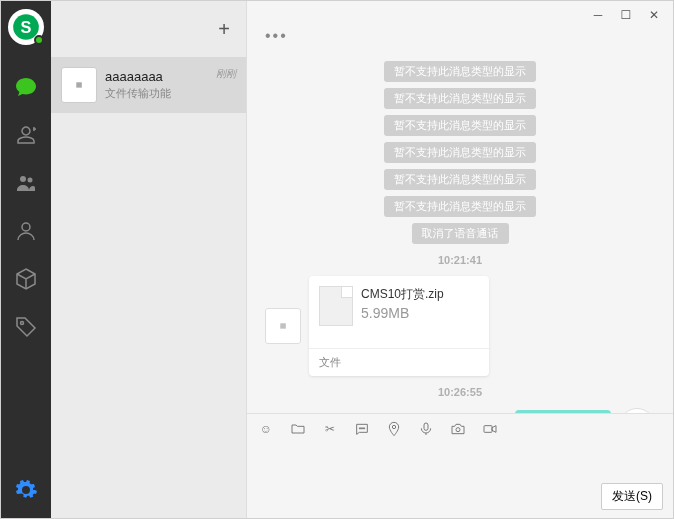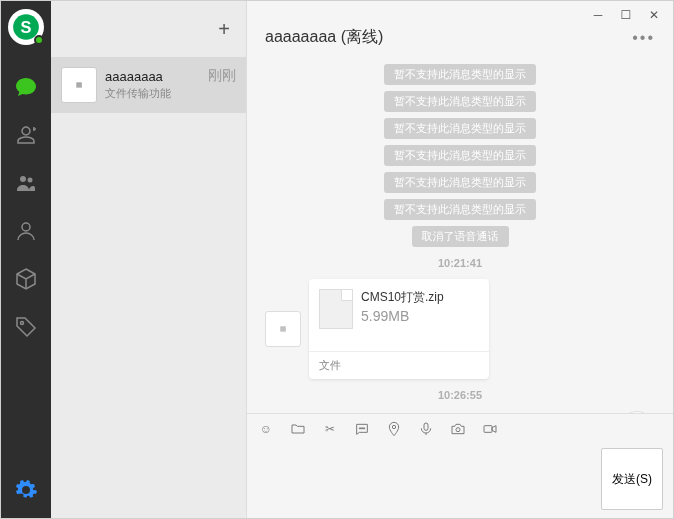--- a/index.html
+++ b/index.html
@@ -18,21 +18,21 @@
 
 
 .convlist { width: 196px; background: #ebebeb; display: flex; flex-direction: column; border-right: 1px solid #ddd; }
 .convlist-header { height: 56px; display: flex; align-items: center; justify-content: flex-end; padding: 0 10px; }
 .add-btn { width: 24px; height: 24px; display: flex; align-items: center; justify-content: center; font-size: 20px; color: #555; cursor: pointer; }
 .conv { display: flex; align-items: center; padding: 10px 10px; background: #d9d9d9; cursor: pointer; }
 .conv-avatar { width: 36px; height: 36px; background: #fff; border: 1px solid #ccc; border-radius: 3px; margin-right: 8px; display: flex; align-items: center; justify-content: center; font-size: 7px; color: #888; }
 .conv-body { flex: 1; min-width: 0; }
 .conv-name { font-size: 13px; color: #222; margin-bottom: 2px; }
 .conv-sub { font-size: 11px; color: #888; white-space: nowrap; overflow: hidden; text-overflow: ellipsis; }
-.conv-time { font-size: 14px; color: #999; align-self: flex-start; }
+.conv-time { font-size: 10px; color: #999; align-self: flex-start; font-style: italic; }
 
 
 .chat { flex: 1; display: flex; flex-direction: column; background: #f5f5f5; position: relative; }
 .title-controls { position: absolute; top: 0; right: 0; display: flex; gap: 2px; padding: 4px 6px; }
 .tc-btn { width: 26px; height: 20px; display: flex; align-items: center; justify-content: center; cursor: pointer; color: #555; }
 .chat-header { padding: 26px 18px 12px; display: flex; align-items: center; justify-content: space-between; }
 .chat-title { font-size: 16px; color: #333; }
 .chat-more { color: #888; cursor: pointer; font-size: 16px; letter-spacing: 2px; }
 
 .messages { flex: 1; overflow-y: auto; padding: 4px 18px; display: flex; flex-direction: column; gap: 6px; }
@@ -51,21 +51,21 @@
 
 .msg.right { flex-direction: row-reverse; }
 .msg.right .msg-avatar { border-radius: 50%; }
 .bubble { background: #79e0d4; color: #222; padding: 8px 12px; border-radius: 4px; font-size: 12px; position: relative; }
 .badge { background: #5fb0ff; color: #fff; font-size: 10px; padding: 2px 5px; border-radius: 2px; align-self: center; margin-left: 4px; }
 
 
 .toolbar { border-top: 1px solid #e0e0e0; padding: 6px 10px; display: flex; gap: 14px; color: #7a7a7a; }
 .toolbar .ticon { width: 18px; height: 18px; cursor: pointer; display:flex; align-items:center; justify-content:center; }
 
-.input-area { flex: 0 0 74px; padding: 4px 10px 8px; background: #f5f5f5; display: flex; flex-direction: row; }
+.input-area { flex: 0 0 74px; padding: 4px 10px 8px; background: #f5f5f5; display: flex; flex-direction: column; }
 .textarea { flex: 1; border: none; background: transparent; resize: none; outline: none; font-size: 13px; }
 .send-row { display: flex; justify-content: flex-end; }
 .send-btn { border: 1px solid #ccc; background: #fff; padding: 4px 10px; font-size: 12px; cursor: pointer; border-radius: 2px; }
 </style>
 </head>
 <body>
 
 <div class="app">
 
   <div class="nav">
@@ -134,24 +134,20 @@
   </div>
 
   <div class="chat">
     <div class="title-controls">
       <div class="tc-btn">─</div>
       <div class="tc-btn">☐</div>
       <div class="tc-btn">✕</div>
     </div>
 
     <div class="chat-header">
-      <div class="chat-title">
-        <span>aaaaaaaa</span>
-        <span>(离线)</span>
-      </div>
       <div class="chat-more">•••</div>
     </div>
 
     <div class="messages">
       <div class="pill">暂不支持此消息类型的显示</div>
       <div class="pill">暂不支持此消息类型的显示</div>
       <div class="pill">暂不支持此消息类型的显示</div>
       <div class="pill">暂不支持此消息类型的显示</div>
       <div class="pill">暂不支持此消息类型的显示</div>
       <div class="pill">暂不支持此消息类型的显示</div>

